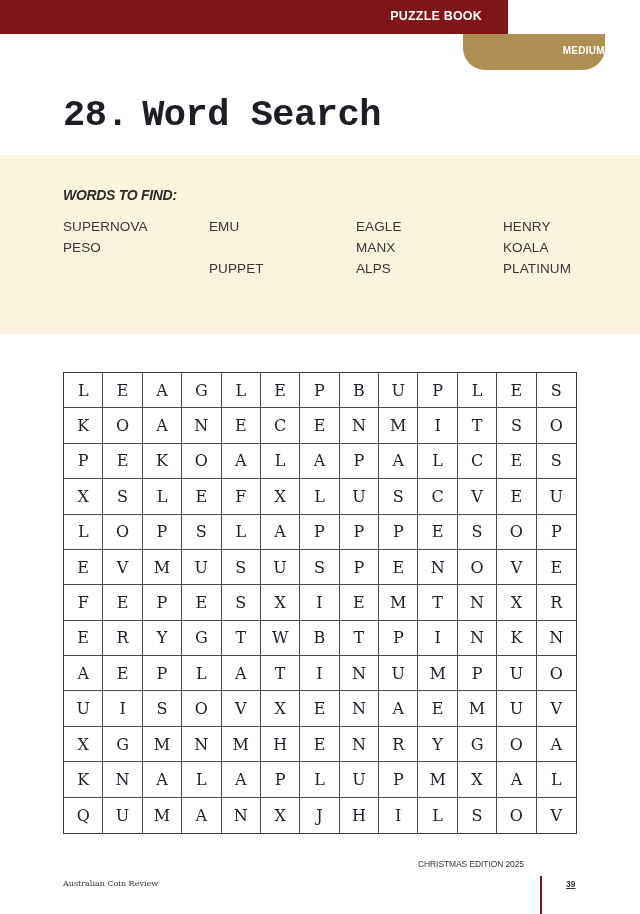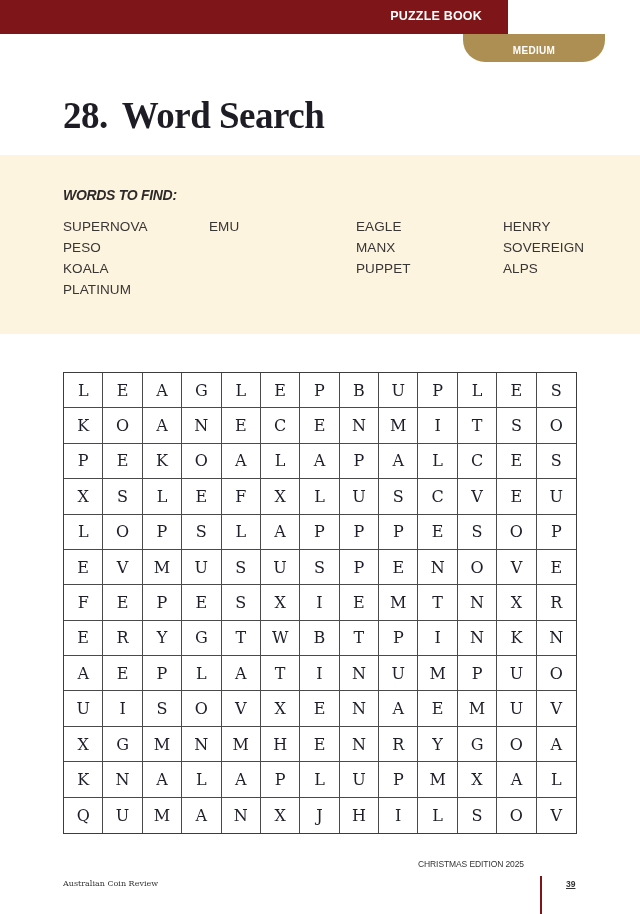--- a/index.html
+++ b/index.html
@@ -10,28 +10,28 @@
     .page { position: relative; width: 640px; height: 914px; }
     .topbar {
       position: absolute; left: 0; top: 0; width: 508px; height: 34px;
       background: #7e1518;
     }
     .topbar-label {
       position: absolute; right: 26px; top: 9px;
       color: #ffffff; font-weight: bold; font-size: 12.5px; letter-spacing: 0.2px;
     }
     .difficulty-tab {
-      position: absolute; left: 463px; top: 34px; width: 142px; height: 28px;
+      position: absolute; left: 463px; top: 34px; width: 142px; height: 36px;
       background: #ae8f53; border-radius: 0 0 22px 22px;
-      color: #ffffff; font-weight: bold; font-size: 10px; text-align: center;
+      color: #ffffff; font-weight: bold; font-size: 10px; text-align: right;
       line-height: 33px; letter-spacing: 0.3px;
     }
     .title {
       position: absolute; left: 63px; top: 94px;
-      font-family: Liberation Serif, serif;
+      font-family: Liberation Mono, monospace;
       font-weight: bold; font-size: 37px; color: #1e1d25; letter-spacing: -0.5px;
     }
     .title .num { margin-right: 14px; }
     .words-band {
       position: absolute; left: 0; top: 155px; width: 640px; height: 179px;
       background: #fdf4df;
     }
     .words-heading {
       position: absolute; left: 63px; top: 187px;
       font-weight: bold; font-size: 14px; color: #2c2a2a; letter-spacing: -0.3px; font-style: italic;
@@ -94,21 +94,20 @@
   <div class="words-band"></div>
   <div class="words-heading">WORDS TO FIND:</div>
   <div class="words-grid" id="words-grid">
       <div class="word">SUPERNOVA</div>
       <div class="word">EMU</div>
       <div class="word">EAGLE</div>
       <div class="word">HENRY</div>
       <div class="word">PESO</div>
       <div class="word"></div>
       <div class="word">MANX</div>
-      <div class="word">SOVEREIGN</div>
       <div class="word">KOALA</div>
       <div class="word"></div>
       <div class="word">PUPPET</div>
       <div class="word">ALPS</div>
       <div class="word">PLATINUM</div>
       <div class="word"></div>
     </div>
 
   <div class="ws-grid" id="ws-grid">
       <div class="cell">L</div>

